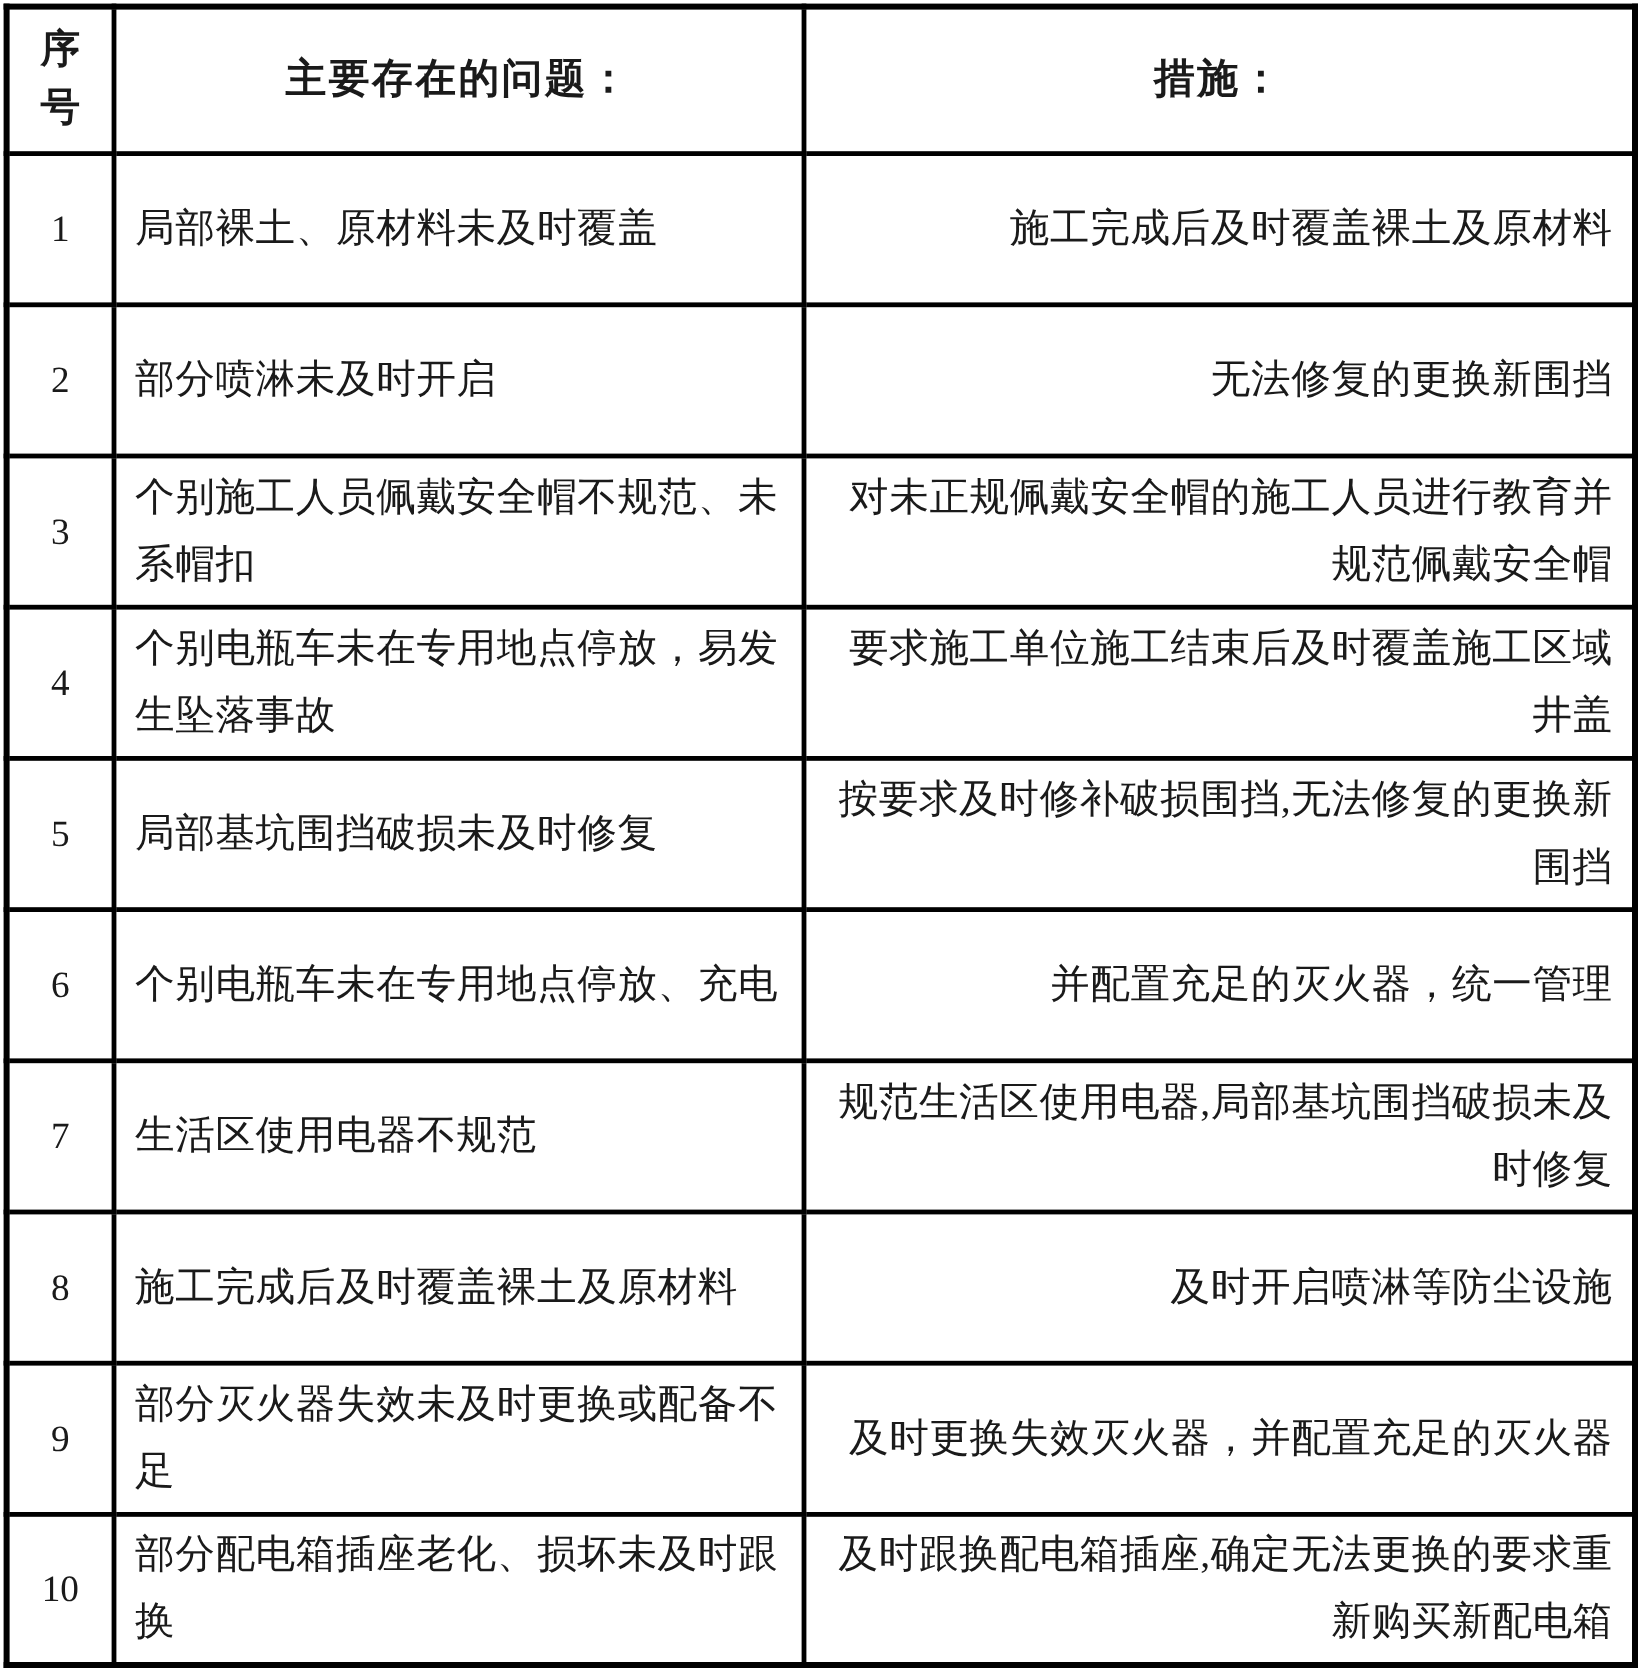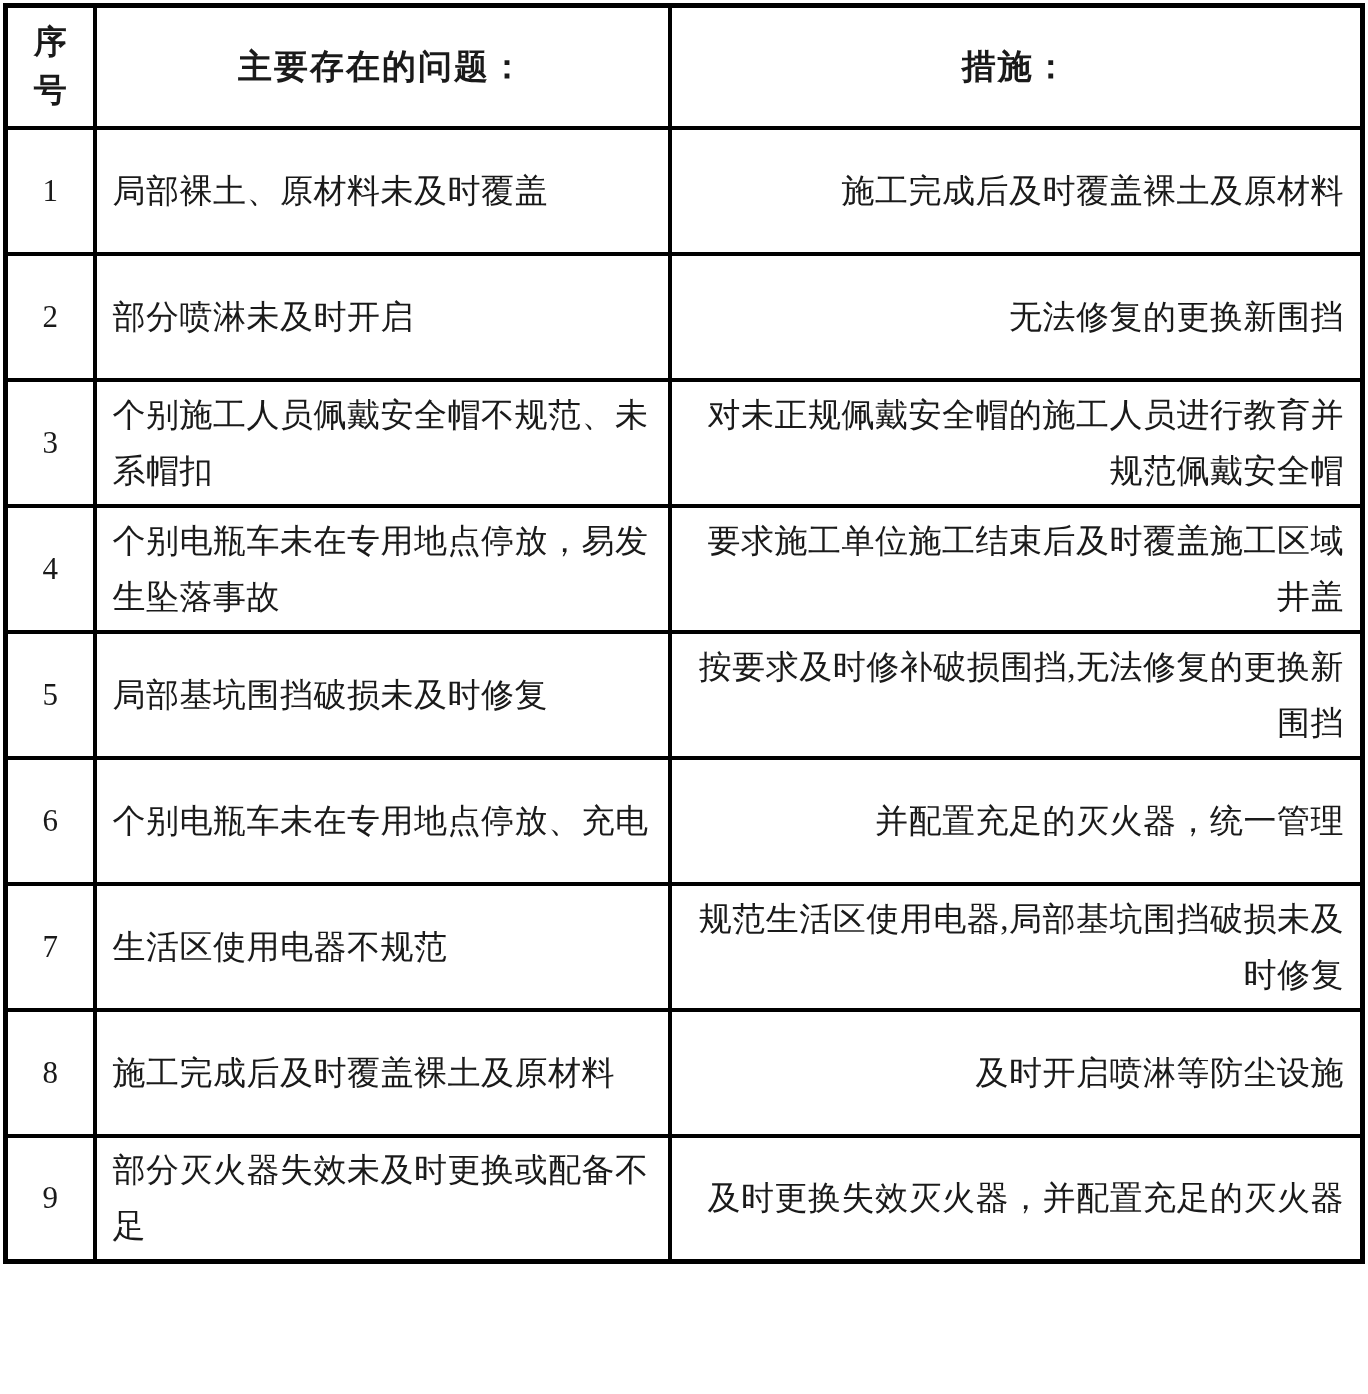--- a/index.html
+++ b/index.html
@@ -130,15 +130,20 @@
       <tr>
         <td class="num">8</td>
         <td class="problem">施工完成后及时覆盖裸土及原材料</td>
         <td class="measure">及时开启喷淋等防尘设施</td>
       </tr>
       <tr>
         <td class="num">9</td>
         <td class="problem">部分灭火器失效未及时更换或配备不足</td>
         <td class="measure">及时更换失效灭火器，并配置充足的灭火器</td>
       </tr>
+      <tr>
+        <td class="num">10</td>
+        <td class="problem">部分配电箱插座老化、损坏未及时跟换</td>
+        <td class="measure">及时跟换配电箱插座,确定无法更换的要求重新购买新配电箱</td>
+      </tr>
     </tbody>
   </table>
 </div>
 
 </body></html>

